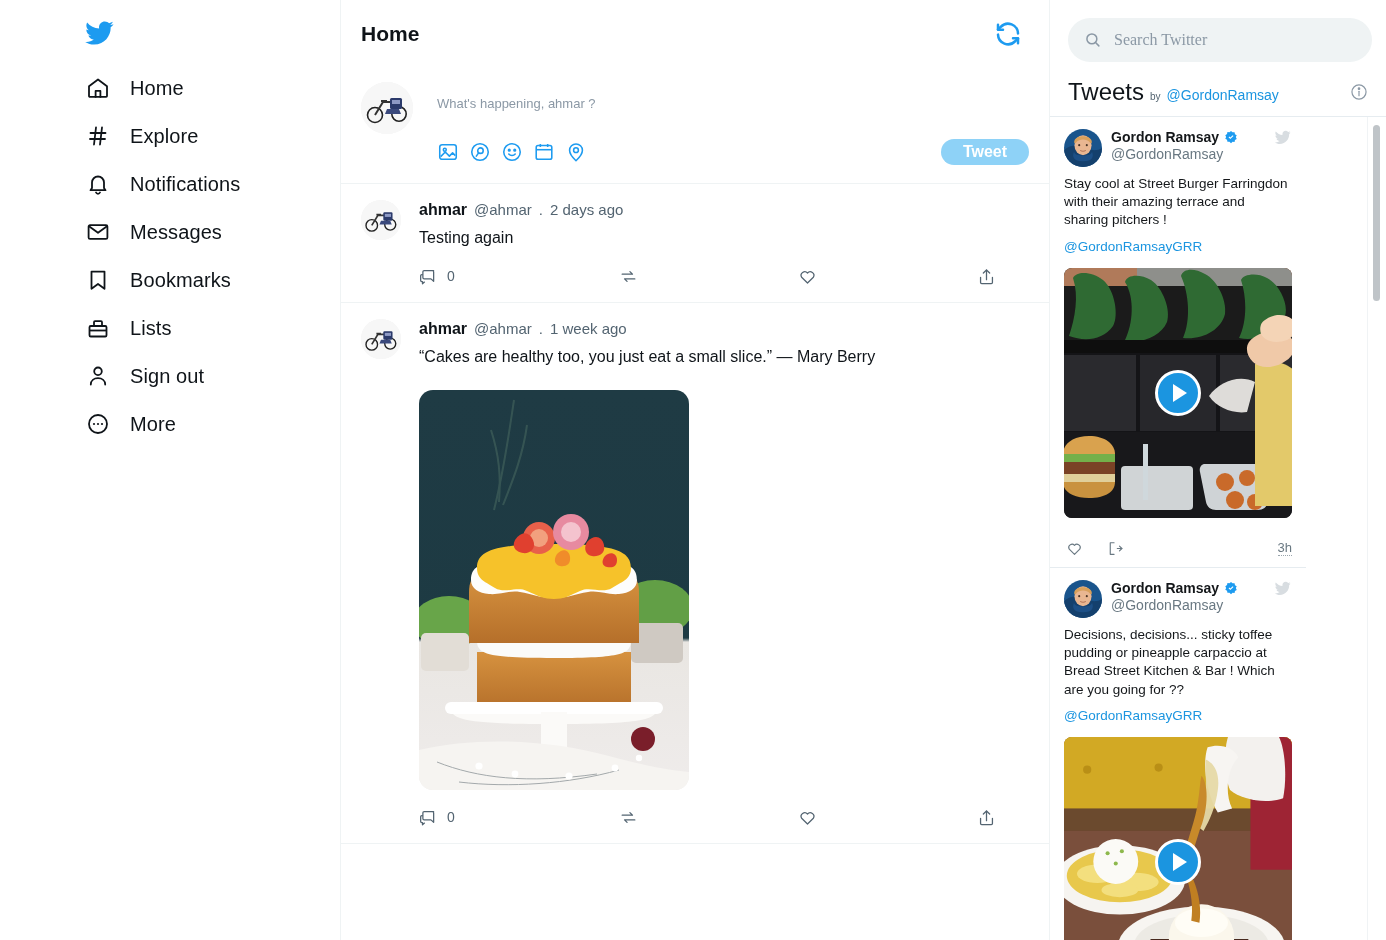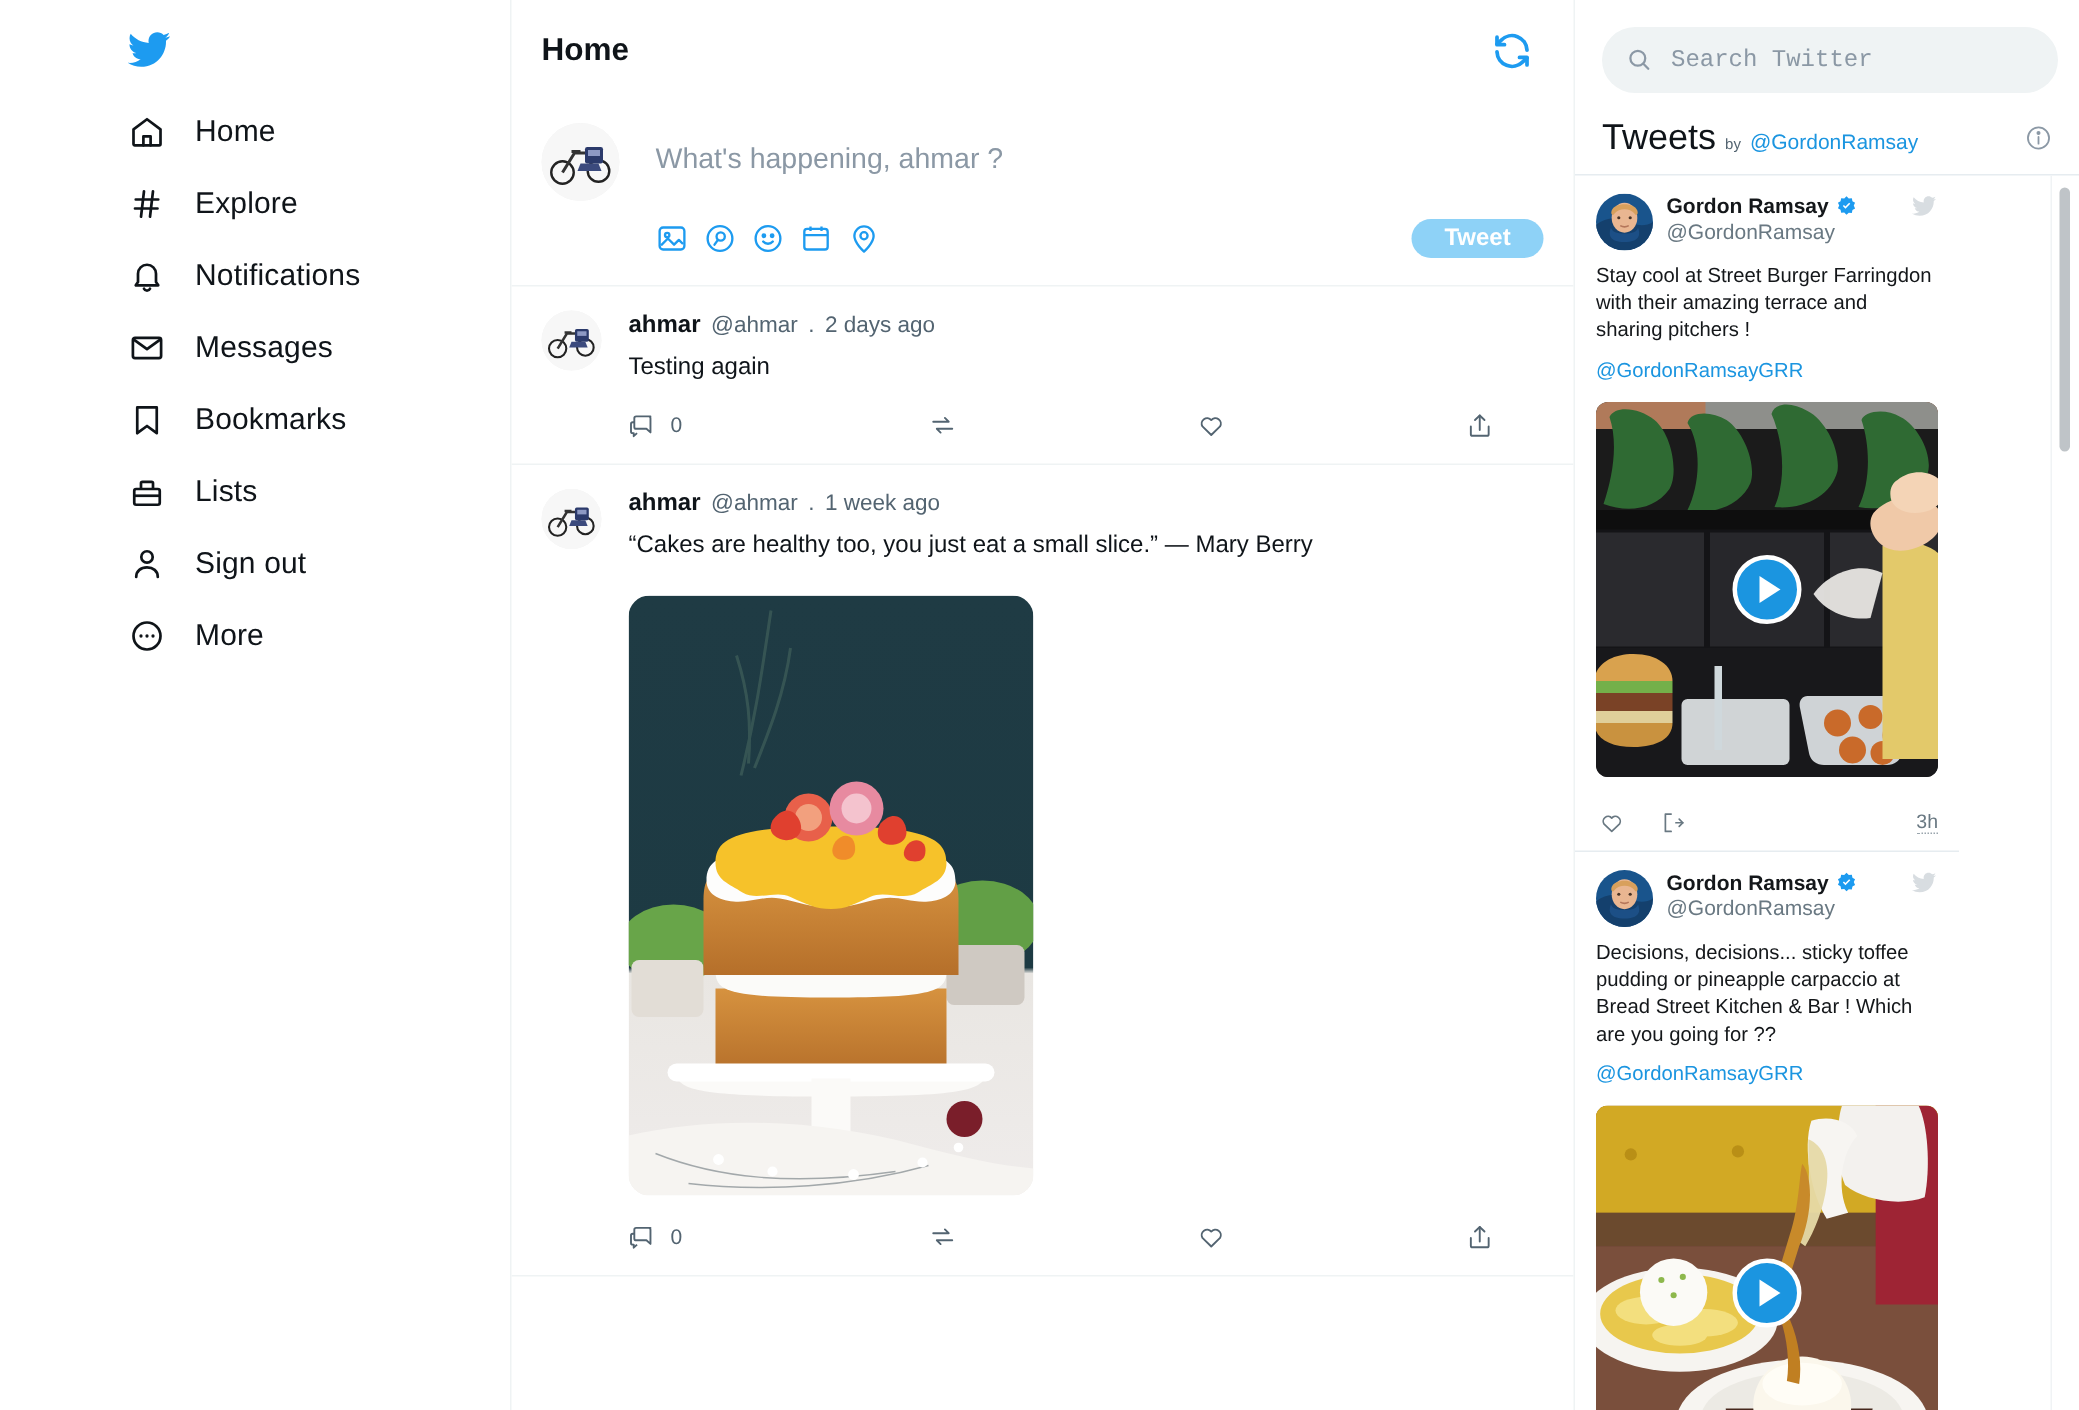--- a/index.html
+++ b/index.html
@@ -53,21 +53,21 @@
   .avatar {
     width: 52px; height: 52px; border-radius: 50%;
     flex: 0 0 52px; overflow: hidden; background: #f3f3f3;
     position: relative;
   }
   .avatar.sm { width: 40px; height: 40px; flex: 0 0 40px; }
   .avatar svg { width: 100%; height: 100%; display: block; }
   .compose-right { flex: 1; padding-left: 24px; padding-top: 4px; }
   .compose-input {
     width: 100%; border: 0; outline: 0;
-    font-size: 19px; color: #0f1419;
+    font-size: 13px; color: #0f1419;
     font-family: "Liberation Sans", sans-serif;
     padding: 10px 0 28px 0; background: transparent;
   }
   .compose-input::placeholder { color: #8b98a5; }
   .compose-bar { display: flex; align-items: center; justify-content: space-between; padding-bottom: 12px; }
   .compose-icons { display: flex; gap: 10px; align-items: center; }
   .ci { width: 22px; height: 22px; color: #1d9bf0; cursor: pointer; display: block; }
   .tweet-btn {
     background: #8ed2f7; color: #fff; border: 0;
     font-size: 16px; font-weight: bold;
@@ -97,21 +97,21 @@
     padding: 0; position: relative; overflow: hidden;
   }
   .searchbar {
     margin: 18px 14px 0 18px; height: 44px;
     background: #eff3f4; border-radius: 22px;
     display: flex; align-items: center; padding: 0 16px; gap: 12px;
   }
   .searchbar svg { width: 18px; height: 18px; color: #8b98a5; flex: 0 0 18px; }
   .searchbar input {
     border: 0; background: transparent; outline: 0; flex: 1;
-    font-size: 16px; color: #0f1419; font-family: Liberation Mono, monospace;
+    font-size: 16px; color: #0f1419; font-family: Liberation Serif, serif;
   }
   .searchbar input::placeholder { color: #8b98a5; }
 
   .widget-head {
     display: flex; align-items: baseline; gap: 6px;
     padding: 16px 18px 10px 18px;
   }
   .wh-title { font-size: 24px; color: #0f1419; }
   .wh-by { font-size: 10px; color: #536471; }
   .wh-link { font-size: 14px; color: #1b95e0; cursor: pointer; }

